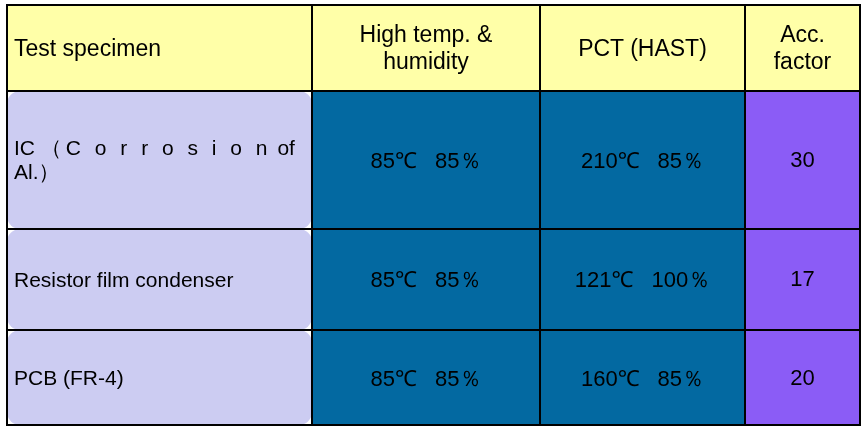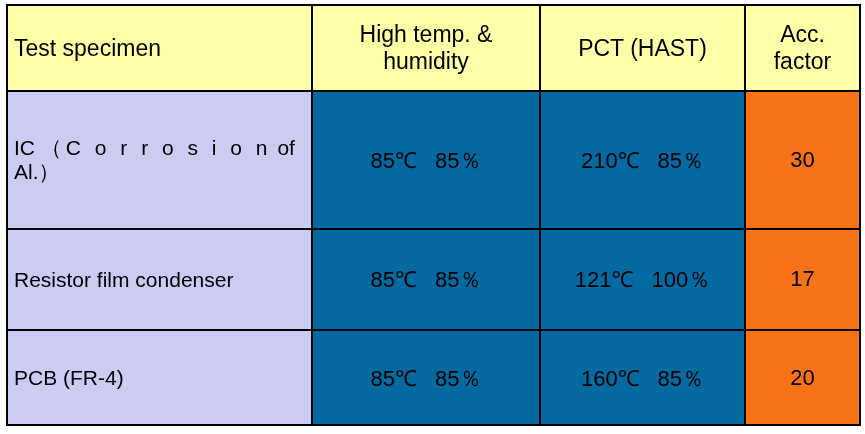--- a/index.html
+++ b/index.html
@@ -50,29 +50,30 @@
   thead th.hdr-center {
     text-align: center;
   }
 
   tbody td.cell-spec {
     background: #ccccf2;
     text-align: left;
     font-size: 21px;
     line-height: 1.12;
     color: #000000;
+    border-radius: 13px;
   }
   tbody td.cell-cond {
     background: #0369a1;
     text-align: center;
     font-size: 22px;
     color: #000000;
   }
   tbody td.cell-acc {
-    background: #f97316;
+    background: #8b5cf6;
     text-align: center;
     font-size: 22px;
     color: #000000;
   }
   .cond-a { margin-right: 18px; }
   .spaced-word {
     letter-spacing: 4px;
   }
   .row-tall { height: 84px; }
   .row-mid { height: 62px; }

